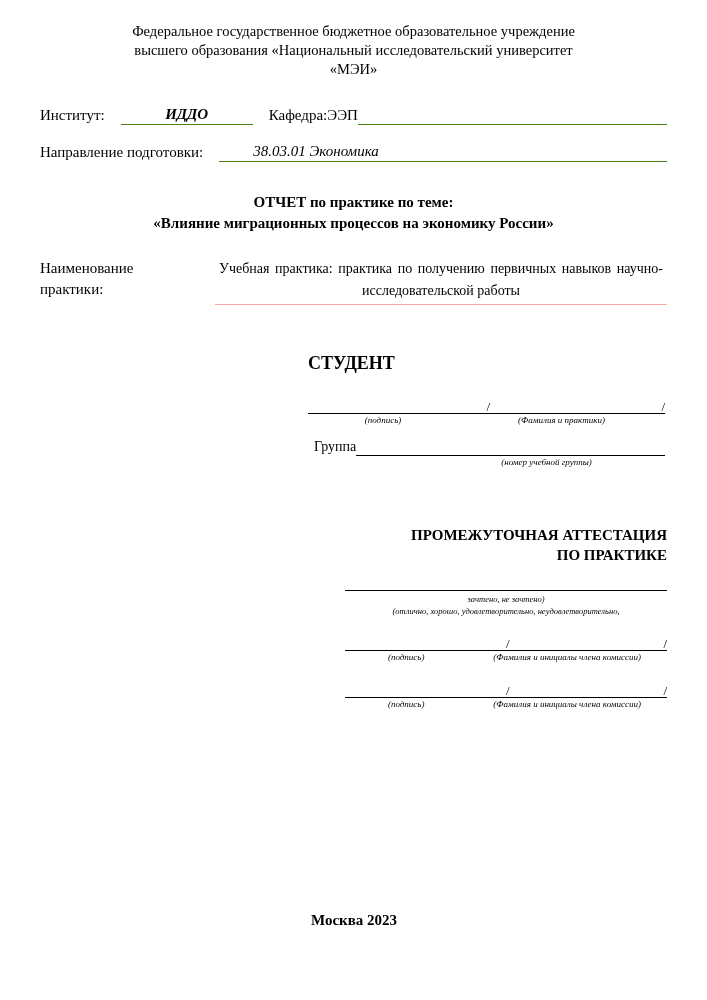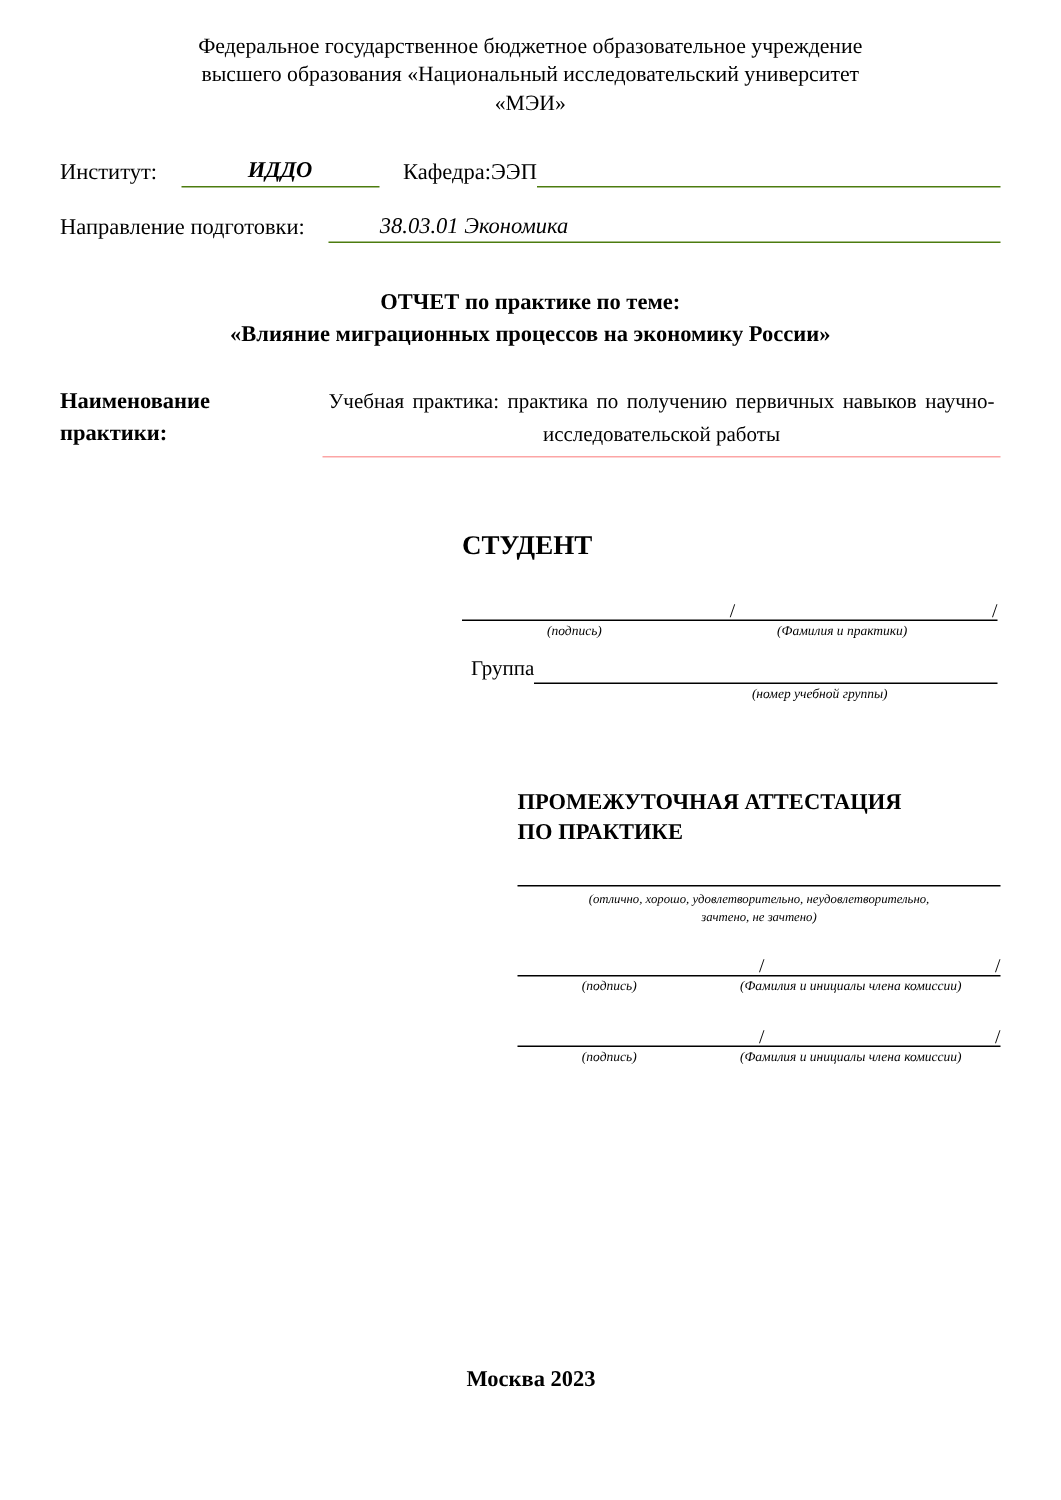--- a/index.html
+++ b/index.html
@@ -103,21 +103,21 @@
     line-height: 21px;
   }
 
   
   .practice-block {
     margin-top: 24px;
     display: flex;
     align-items: flex-start;
   }
   .practice-label {
-    font-weight: bold;
+    font-weight: normal;
     font-size: 15px;
     line-height: 21px;
     width: 175px;
     flex: 0 0 auto;
   }
   .practice-value-wrap {
     flex: 1 1 auto;
     border-bottom: 1px solid #fca5a5;
     padding-bottom: 2px;
   }
@@ -201,20 +201,21 @@
     padding-left: 120px;
   }
 
   
   .attest-head {
     margin-top: 58px;
     font-weight: bold;
     font-size: 15px;
     line-height: 20px;
     padding-left: 305px;
+    text-align: right;
   }
   .attest-area {
     margin-top: 20px;
     padding-left: 305px;
   }
   .attest-line {
     border-bottom: 1px solid #000;
     height: 5px;
   }
   .attest-caption {
@@ -319,22 +320,22 @@
   </div>
 
   <div class="attest-head">
     <div>ПРОМЕЖУТОЧНАЯ АТТЕСТАЦИЯ</div>
     <div>ПО ПРАКТИКЕ</div>
   </div>
 
   <div class="attest-area">
     <div class="attest-line"></div>
     <div class="attest-caption">
+      <div>зачтено, не зачтено)</div>
       <div>(отлично, хорошо, удовлетворительно, неудовлетворительно,</div>
-      <div>зачтено, не зачтено)</div>
     </div>
 
     <div class="attest-sig">
       <div class="sig-row">
         <span class="sig-cell">
           <span class="slash left">/</span>
           <span class="slash right">/</span>
         </span>
       </div>
       <div class="caption-row">

